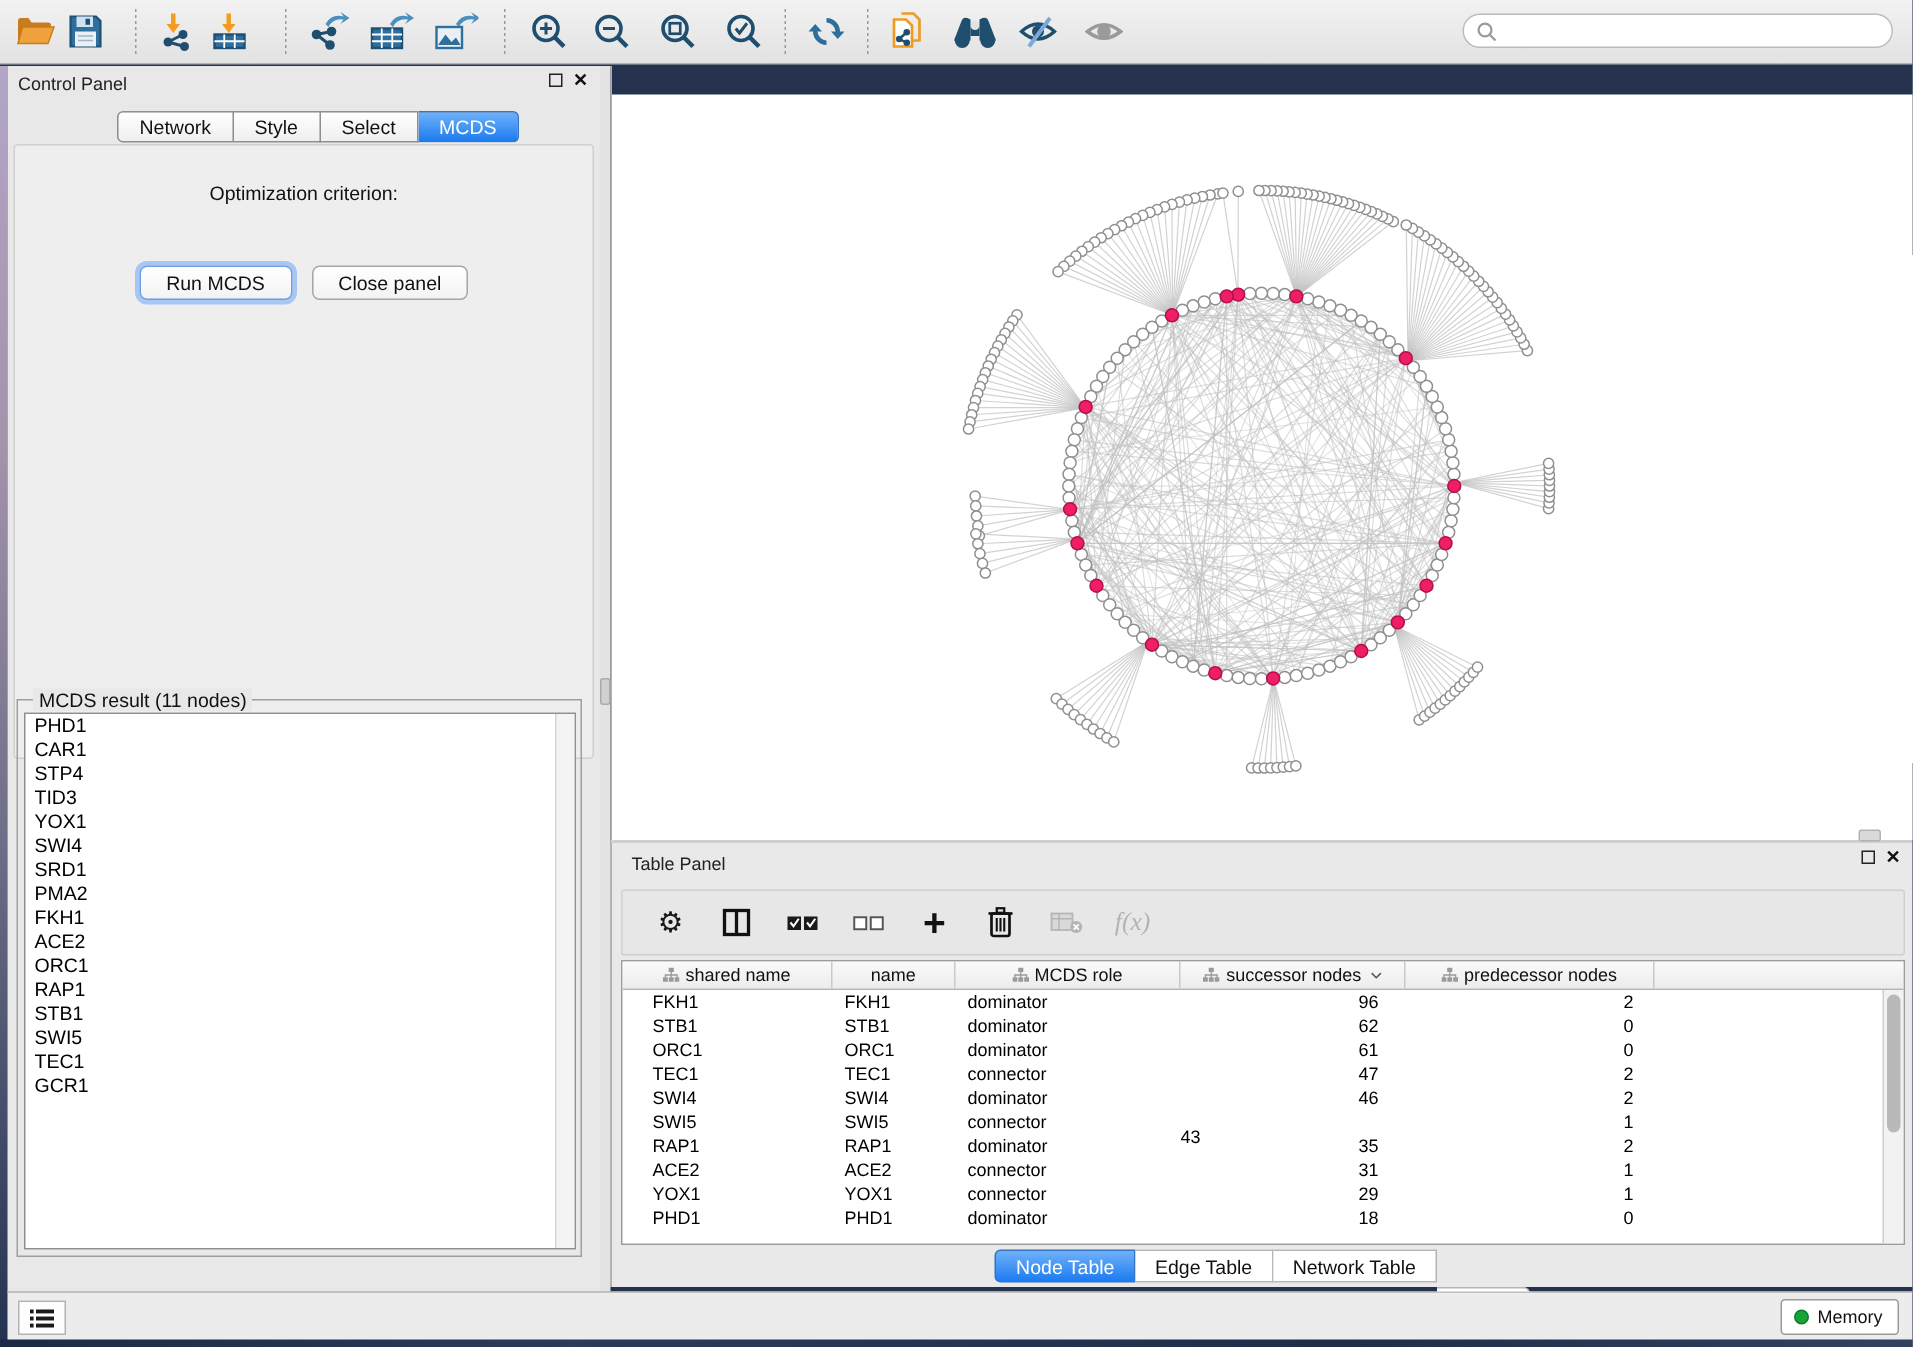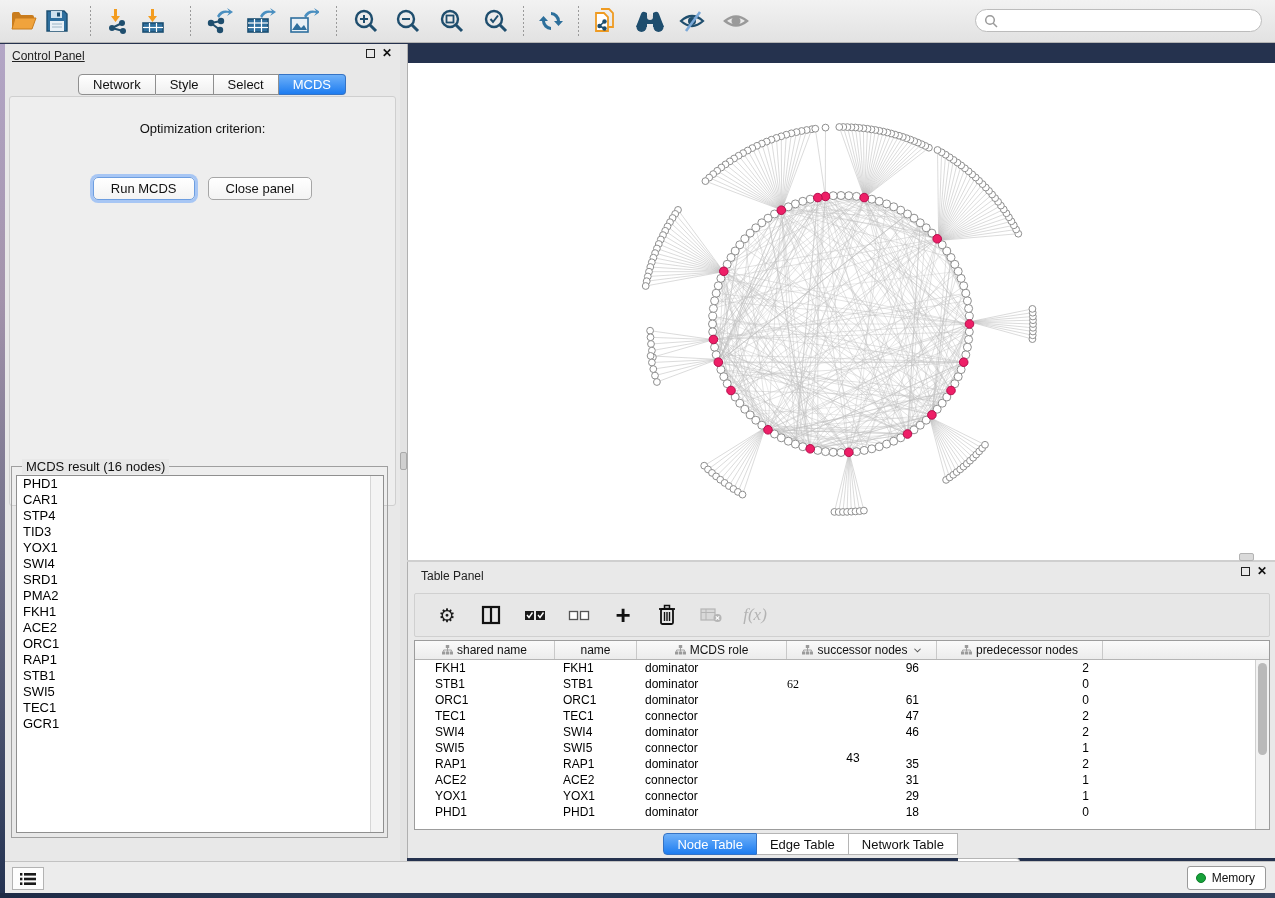--- a/index.html
+++ b/index.html
@@ -24,21 +24,21 @@
 
   
   .panel-title { font-size:12px; color:#222; }
   .win-ctl { display:flex; gap:7px; position:absolute; top:5px; right:8px; align-items:center; }
   .float-sq { width:9px; height:9px; border:1.5px solid #222; cursor:pointer; }
   .close-x { font-size:12px; font-weight:bold; color:#111; line-height:9px; cursor:pointer; }
 
   
   .control-panel { position:absolute; left:5px; top:44px; width:395px; height:817px; background:#e8e8e8; }
   .cp-header { position:absolute; left:0; top:0; width:100%; height:24px; }
-  .cp-header .panel-title { position:absolute; left:7px; top:5px;text-decoration:underline; }
+  .cp-header .panel-title { position:absolute; left:7px; top:5px; }
   .cp-tabs { position:absolute; left:73px; top:30px; height:21px; display:flex; }
   .cp-tab { height:21px; padding:0 14px; font-size:13px; color:#111; border:1px solid #8f8f8f; border-left:none;
     background:linear-gradient(#ffffff,#efefef); display:flex; align-items:center; cursor:pointer; }
   .cp-tab:first-child { border-left:1px solid #8f8f8f; border-radius:4px 0 0 4px; }
   .cp-tab:last-child { border-radius:0 4px 4px 0; }
   .cp-tab.active { background:linear-gradient(#6fb1f9,#1d7cf0); color:#fff; border-color:#3573c4; }
   .cp-sub { position:absolute; left:4px; top:52px; width:387px; height:410px; background:#eeeeee;
     border:1px solid #cfcfcf; border-radius:3px; }
   .opt-label { position:absolute; left:0; top:24px; width:100%; text-align:center; font-size:13px; color:#111; }
   .dropdown { position:absolute; left:38px; top:46px; width:315px; height:23px; background:#fff;
@@ -289,21 +289,21 @@
         <div class="cp-tab active">MCDS</div>
       </div>
     <div class="cp-sub">
       <div class="opt-label">Optimization criterion:</div>
       <div class="cp-buttons">
         <button class="btn focus-ring">Run MCDS</button>
         <button class="btn">Close panel</button>
       </div>
     </div>
     <div class="result-box">
-      <span class="result-legend">MCDS result (16 nodes)</span>
+      <span class="result-legend">MCDS result (11 nodes)</span>
       <div class="result-list">
         <div>
             <div class="result-item">PHD1</div>
             <div class="result-item">CAR1</div>
             <div class="result-item">STP4</div>
             <div class="result-item">TID3</div>
             <div class="result-item">YOX1</div>
             <div class="result-item">SWI4</div>
             <div class="result-item">SRD1</div>
             <div class="result-item">PMA2</div>
@@ -1198,21 +1198,21 @@
             <div class="nt-cell" style="width: 140px; padding-left: 20px;">FKH1</div>
             <div class="nt-cell" style="width: 82px; padding-left: 8px;">FKH1</div>
             <div class="nt-cell" style="width: 150px; padding-left: 8px;">dominator</div>
             <div class="nt-cell" style="width: 150px; text-align: right; padding-right: 18px;">96</div>
             <div class="nt-cell" style="width: 166px; text-align: right; padding-right: 14px;">2</div>
           </div>
           <div class="nt-row">
             <div class="nt-cell" style="width: 140px; padding-left: 20px;">STB1</div>
             <div class="nt-cell" style="width: 82px; padding-left: 8px;">STB1</div>
             <div class="nt-cell" style="width: 150px; padding-left: 8px;">dominator</div>
-            <div class="nt-cell" style="width: 150px; padding-right: 18px; font-family: Liberation Serif, serif;">62</div>
+            <div class="nt-cell" style="width: 150px; text-align: right; padding-right: 18px;">62</div>
             <div class="nt-cell" style="width: 166px; text-align: right; padding-right: 14px;">0</div>
           </div>
           <div class="nt-row">
             <div class="nt-cell" style="width: 140px; padding-left: 20px;">ORC1</div>
             <div class="nt-cell" style="width: 82px; padding-left: 8px;">ORC1</div>
             <div class="nt-cell" style="width: 150px; padding-left: 8px;">dominator</div>
             <div class="nt-cell" style="width: 150px; text-align: right; padding-right: 18px;">61</div>
             <div class="nt-cell" style="width: 166px; text-align: right; padding-right: 14px;">0</div>
           </div>
           <div class="nt-row">
@@ -1226,21 +1226,21 @@
             <div class="nt-cell" style="width: 140px; padding-left: 20px;">SWI4</div>
             <div class="nt-cell" style="width: 82px; padding-left: 8px;">SWI4</div>
             <div class="nt-cell" style="width: 150px; padding-left: 8px;">dominator</div>
             <div class="nt-cell" style="width: 150px; text-align: right; padding-right: 18px;">46</div>
             <div class="nt-cell" style="width: 166px; text-align: right; padding-right: 14px;">2</div>
           </div>
           <div class="nt-row">
             <div class="nt-cell" style="width: 140px; padding-left: 20px;">SWI5</div>
             <div class="nt-cell" style="width: 82px; padding-left: 8px;">SWI5</div>
             <div class="nt-cell" style="width: 150px; padding-left: 8px;">connector</div>
-            <div class="nt-cell" style="width: 150px; text-align: center; padding-right: 18px; margin-top: 20px;">43</div>
+            <div class="nt-cell" style="width: 150px; text-align: left; padding-right: 18px; margin-top: 20px;">43</div>
             <div class="nt-cell" style="width: 166px; text-align: right; padding-right: 14px;">1</div>
           </div>
           <div class="nt-row">
             <div class="nt-cell" style="width: 140px; padding-left: 20px;">RAP1</div>
             <div class="nt-cell" style="width: 82px; padding-left: 8px;">RAP1</div>
             <div class="nt-cell" style="width: 150px; padding-left: 8px;">dominator</div>
             <div class="nt-cell" style="width: 150px; text-align: right; padding-right: 18px;">35</div>
             <div class="nt-cell" style="width: 166px; text-align: right; padding-right: 14px;">2</div>
           </div>
           <div class="nt-row">

